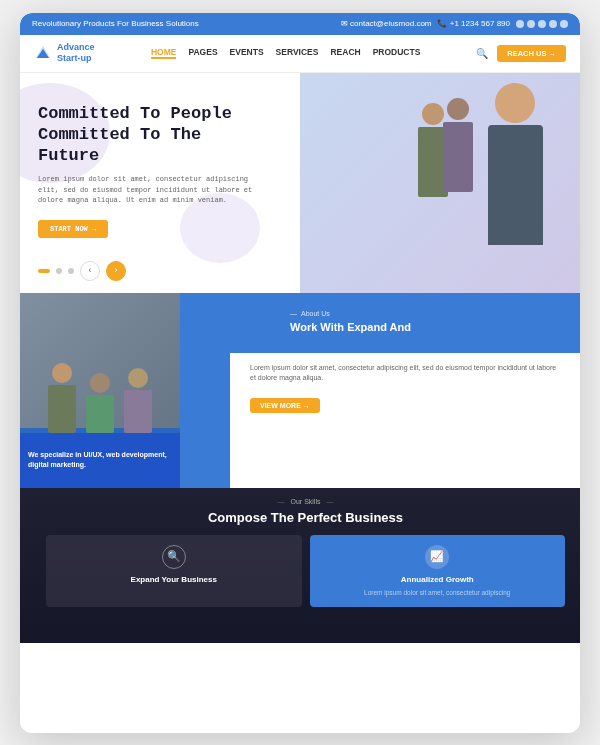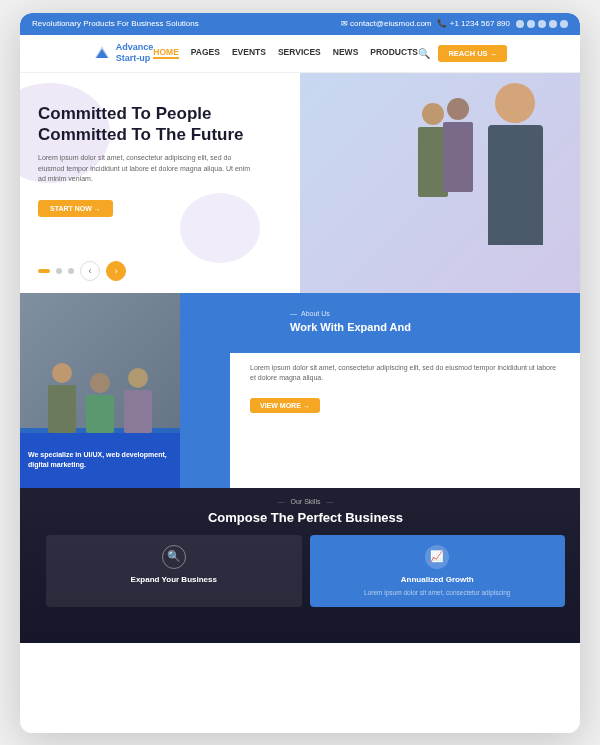--- a/index.html
+++ b/index.html
@@ -51,21 +51,21 @@
       border-radius: 50%;
       display: inline-block;
     }
 
     
     .nav {
       background: white;
       height: 38px;
       display: flex;
       align-items: center;
-      justify-content: center;
+      justify-content: space-between;
       padding: 0 14px;
       border-bottom: 1px solid #eee;
     }
     .logo {
       display: flex;
       align-items: center;
       gap: 5px;
     }
     .logo-icon {
       width: 18px; height: 18px;
@@ -102,20 +102,21 @@
       border-radius: 3px;
       cursor: pointer;
     }
 
     
     .hero {
       position: relative;
       height: 220px;
       background: white;
       overflow: hidden;
+      font-family: Liberation Mono, monospace;
     }
     .hero-bg-blob1 {
       position: absolute;
       width: 120px; height: 100px;
       background: rgba(200,180,230,0.3);
       border-radius: 50%;
       top: 10px; left: -30px;
     }
     .hero-bg-blob2 {
       position: absolute;
@@ -404,21 +405,21 @@
         <div class="logo-text">
           <span>Advance</span>
           <span>Start-up</span>
         </div>
       </div>
       <ul class="nav-links">
         <li class="active">HOME</li>
         <li>PAGES</li>
         <li>EVENTS</li>
         <li>SERVICES</li>
-        <li>NEWS</li>
+        <li>REACH</li>
         <li>PRODUCTS</li>
       </ul>
       <div class="nav-right">
         <span class="search-icon-nav">🔍</span>
         <div class="reach-btn">REACH US →</div>
       </div>
     </div>
 
     <div class="hero">
       <div class="hero-bg-blob1"></div>

